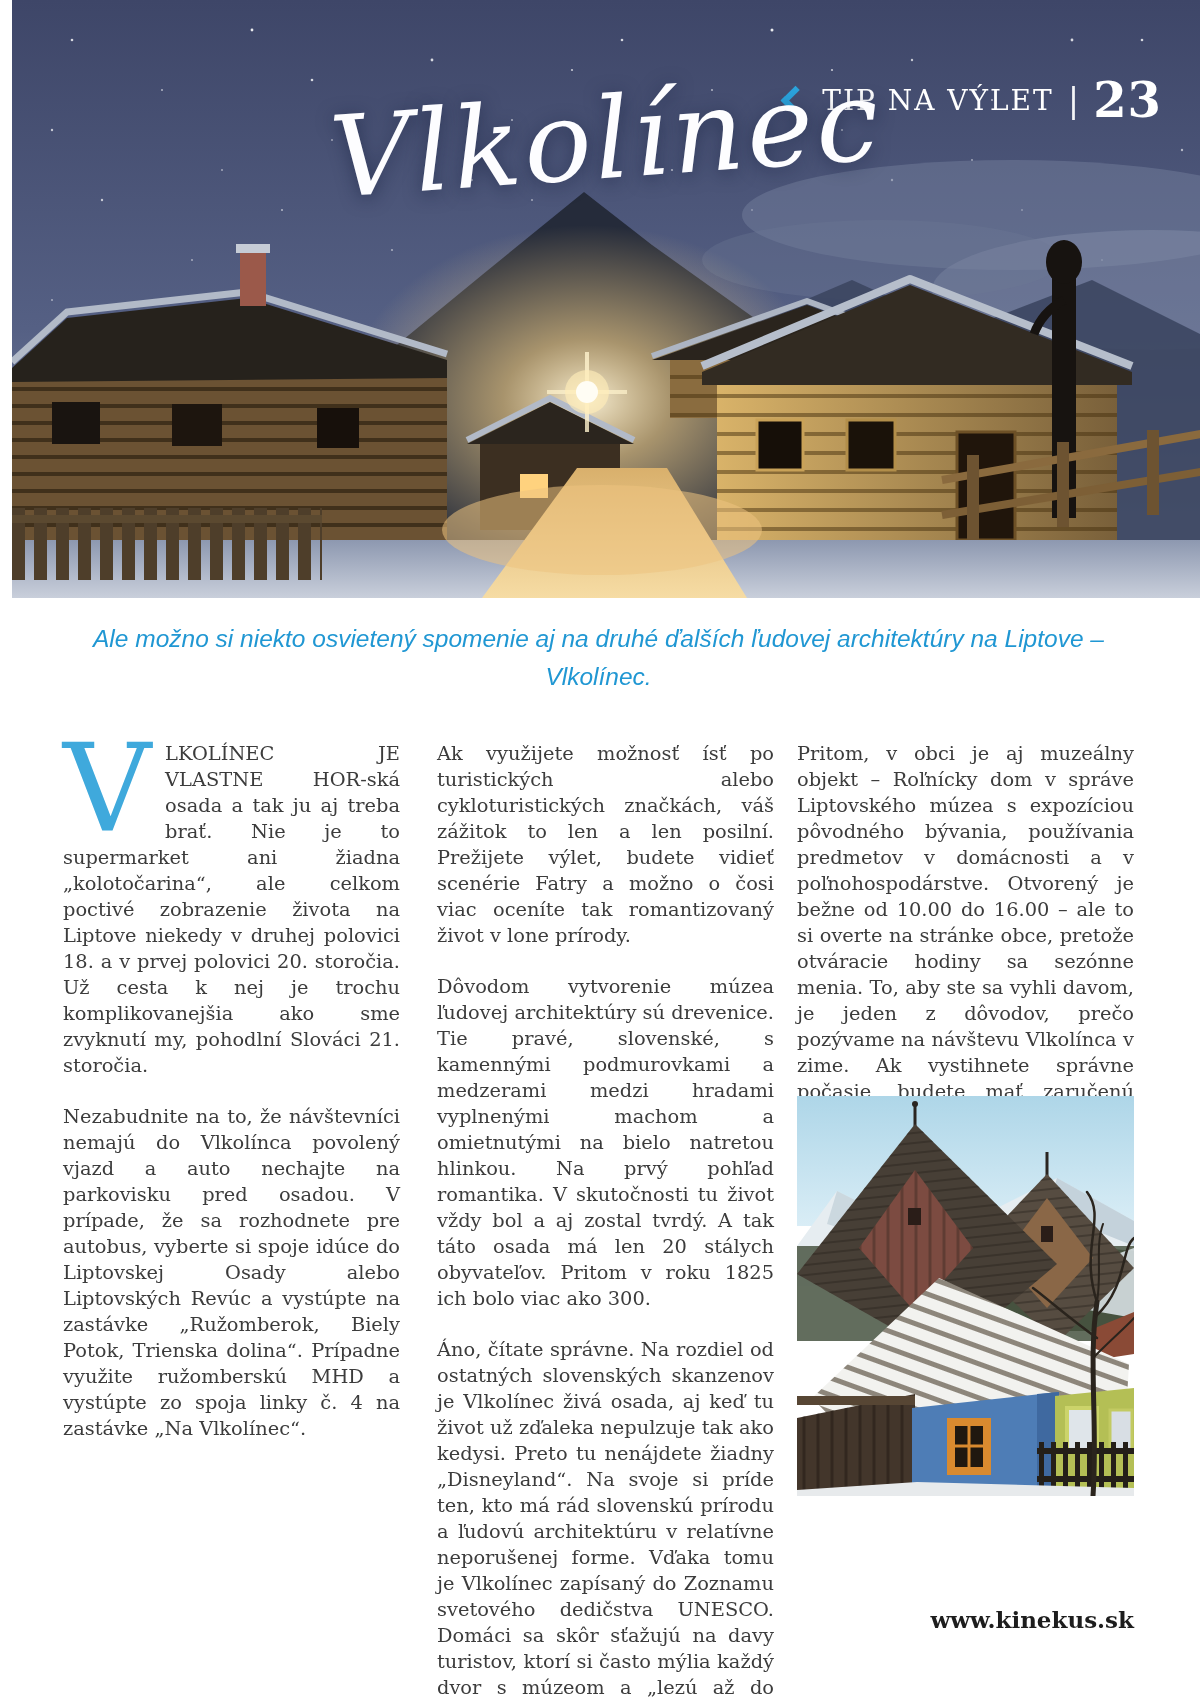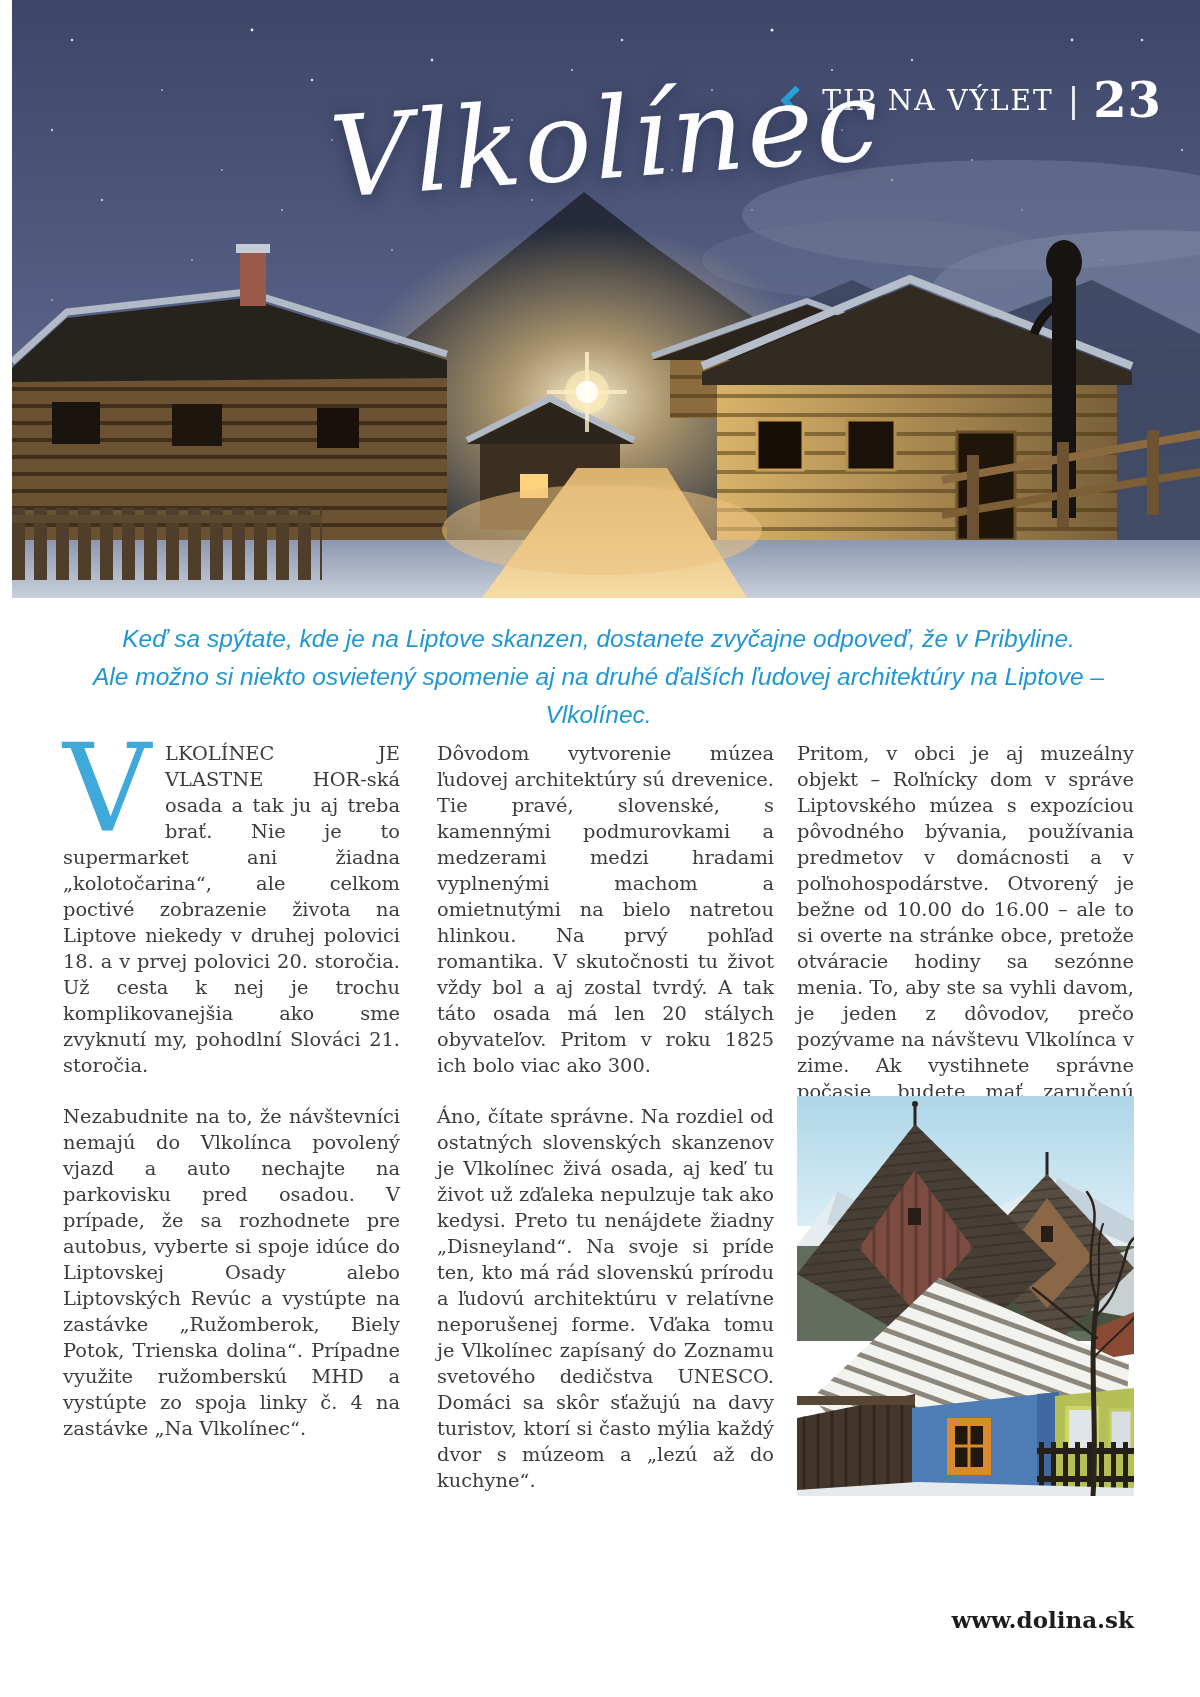--- a/index.html
+++ b/index.html
@@ -196,31 +196,31 @@
       <span class="chev"></span>
       <span class="tip-label">TIP NA VÝLET</span>
       <span class="sep">|</span>
       <span class="pageno">23</span>
     </div>
 
     <div class="hero-title">Vlkolínec</div>
   </div>
 
   <div class="intro">
-    <div>Keď sa spýtate, kde je na Liptove skanzen, dostanete zvyčajne odpoveď, že v Pribyline.</div>
     <div>Ale možno si niekto osvietený spomenie aj na druhé ďalších ľudovej architektúry na Liptove – Vlkolínec.</div>
   </div>
 
   <div class="col col-1">
     <p><span class="dropcap">V</span><span>LKOLÍNEC JE VLASTNE HOR-</span><span>ská osada a tak ju aj treba brať. Nie je to supermarket ani žiadna „kolotočarina“, ale celkom poctivé zobrazenie života na Liptove niekedy v druhej polovici 18. a v prvej polovici 20. storočia. Už cesta k nej je trochu komplikovanejšia ako sme zvyknutí my, pohodlní Slováci 21. storočia.</span></p>
     <p>Nezabudnite na to, že návštevníci nemajú do Vlkolínca povolený vjazd a auto nechajte na parkovisku pred osadou. V prípade, že sa rozhodnete pre autobus, vyberte si spoje idúce do Liptovskej Osady alebo Liptovských Revúc a vystúpte na zastávke „Ružomberok, Biely Potok, Trienska dolina“. Prípadne využite ružomberskú MHD a vystúpte zo spoja linky č. 4 na zastávke „Na Vlkolínec“.</p>
 
   </div>
 
   <div class="col col-2">
+    <p>Ak využijete možnosť ísť po turistických alebo cykloturistických značkách, váš zážitok to len a len posilní. Prežijete výlet, budete vidieť scenérie Fatry a možno o čosi viac oceníte tak romantizovaný život v lone prírody.</p>
     <p>Dôvodom vytvorenie múzea ľudovej architektúry sú drevenice. Tie pravé, slovenské, s kamennými podmurovkami a medzerami medzi hradami vyplnenými machom a omietnutými na bielo natretou hlinkou. Na prvý pohľad romantika. V skutočnosti tu život vždy bol a aj zostal tvrdý. A tak táto osada má len 20 stálych obyvateľov. Pritom v roku 1825 ich bolo viac ako 300.</p>
     <p>Áno, čítate správne. Na rozdiel od ostatných slovenských skanzenov je Vlkolínec živá osada, aj keď tu život už zďaleka nepulzuje tak ako kedysi. Preto tu nenájdete žiadny „Disneyland“. Na svoje si príde ten, kto má rád slovenskú prírodu a ľudovú architektúru v relatívne neporušenej forme. Vďaka tomu je Vlkolínec zapísaný do Zoznamu svetového dedičstva UNESCO. Domáci sa skôr sťažujú na davy turistov, ktorí si často mýlia každý dvor s múzeom a „lezú až do kuchyne“.</p>
   </div>
 
   <div class="col col-3">
     <p>Pritom, v obci je aj muzeálny objekt – Roľnícky dom v správe Liptovského múzea s expozíciou pôvodného bývania, používania predmetov v domácnosti a v poľnohospodárstve. Otvorený je bežne od 10.00 do 16.00 – ale to si overte na stránke obce, pretože otváracie hodiny sa sezónne menia. To, aby ste sa vyhli davom, je jeden z dôvodov, prečo pozývame na návštevu Vlkolínca v zime. Ak vystihnete správne počasie, budete mať zaručenú zimnú atmosféru tak, ako nikde.</p>
   </div>
 
   <div class="photo2">
     <svg viewBox="0 0 337 400" preserveAspectRatio="none">
@@ -319,16 +319,16 @@
         <path d="M300,206 C282,152 310,122 290,96" stroke-width="2.5"></path>
         <path d="M299,220 C330,192 324,152 337,142" stroke-width="2.5"></path>
         <path d="M300,242 C272,222 252,204 236,192" stroke-width="2.5"></path>
         <path d="M298,260 C318,240 330,230 337,222" stroke-width="2"></path>
         <path d="M300,206 C305,176 298,150 306,128" stroke-width="2"></path>
       </g>
     </svg>
   </div>
 
   <div class="footer">
-    <span>www.dolina.sk</span>
+    <span>www.kinekus.sk</span>
   </div>
 
 </div>
 
 </body></html>

